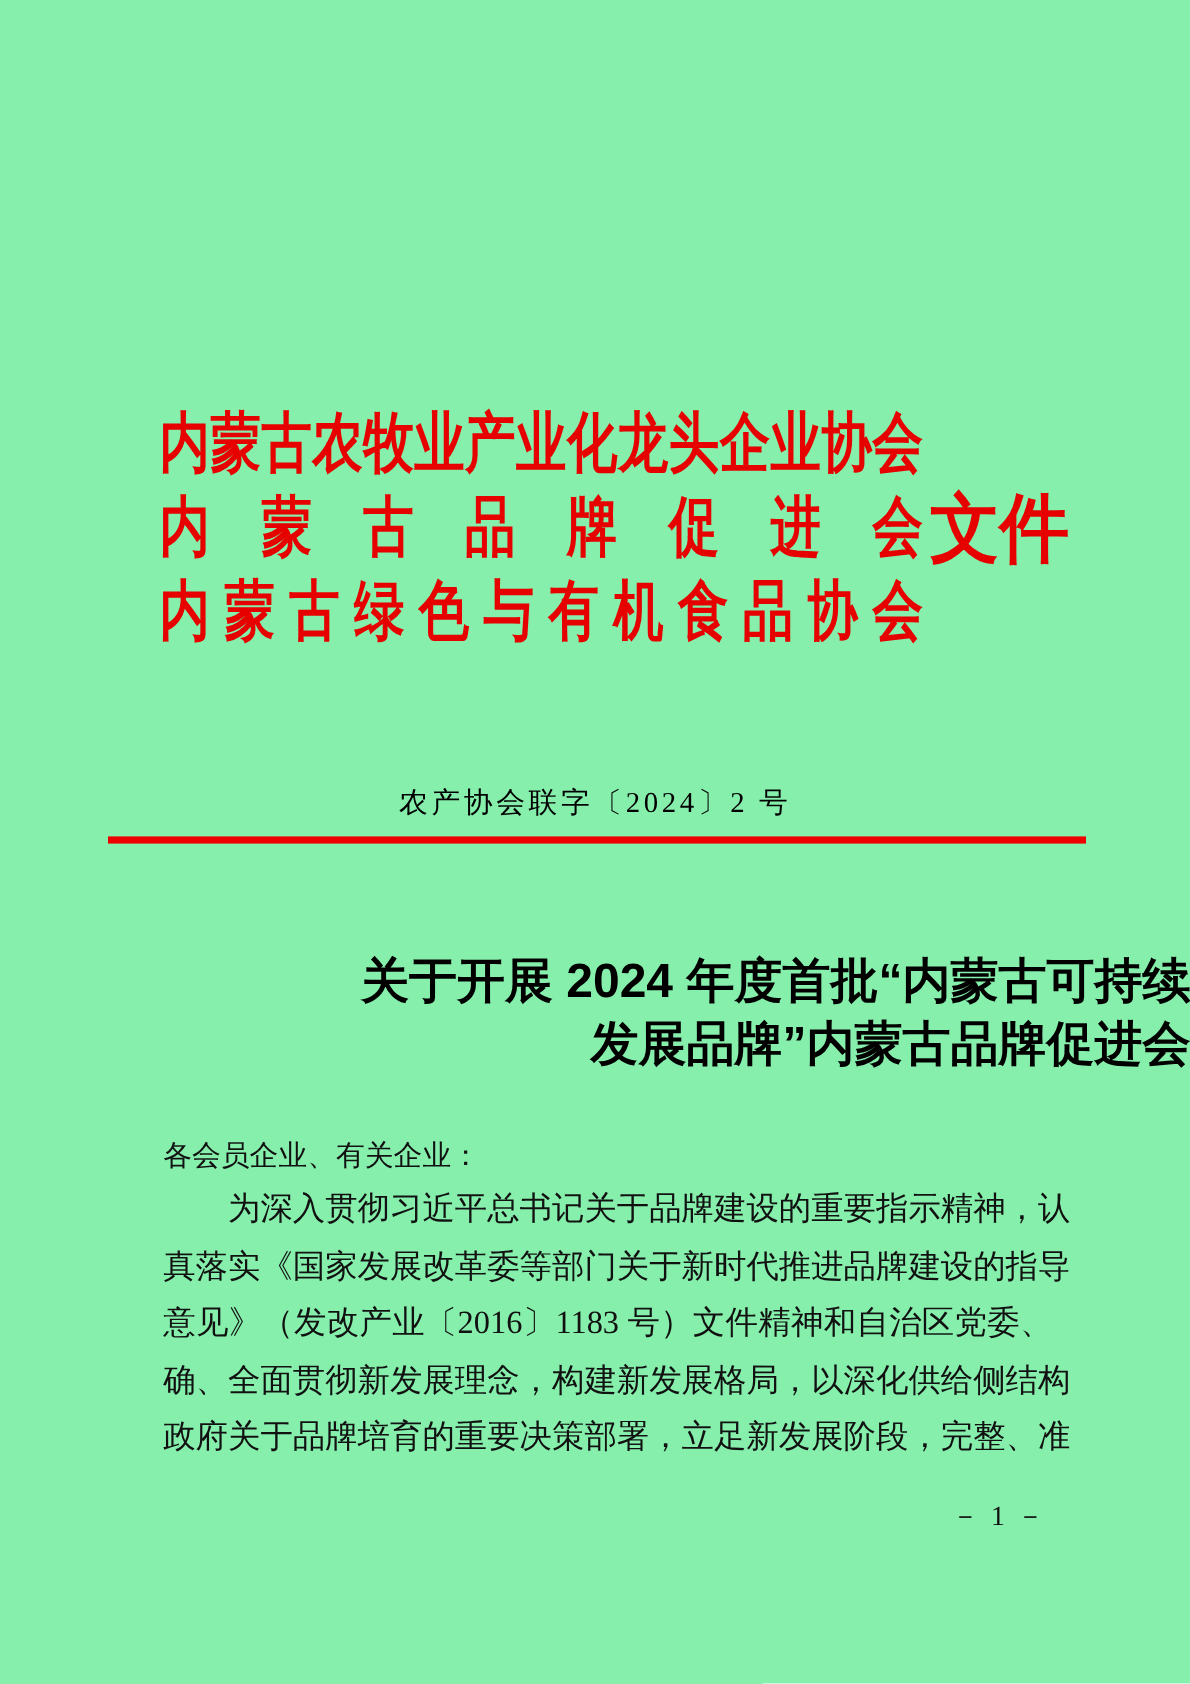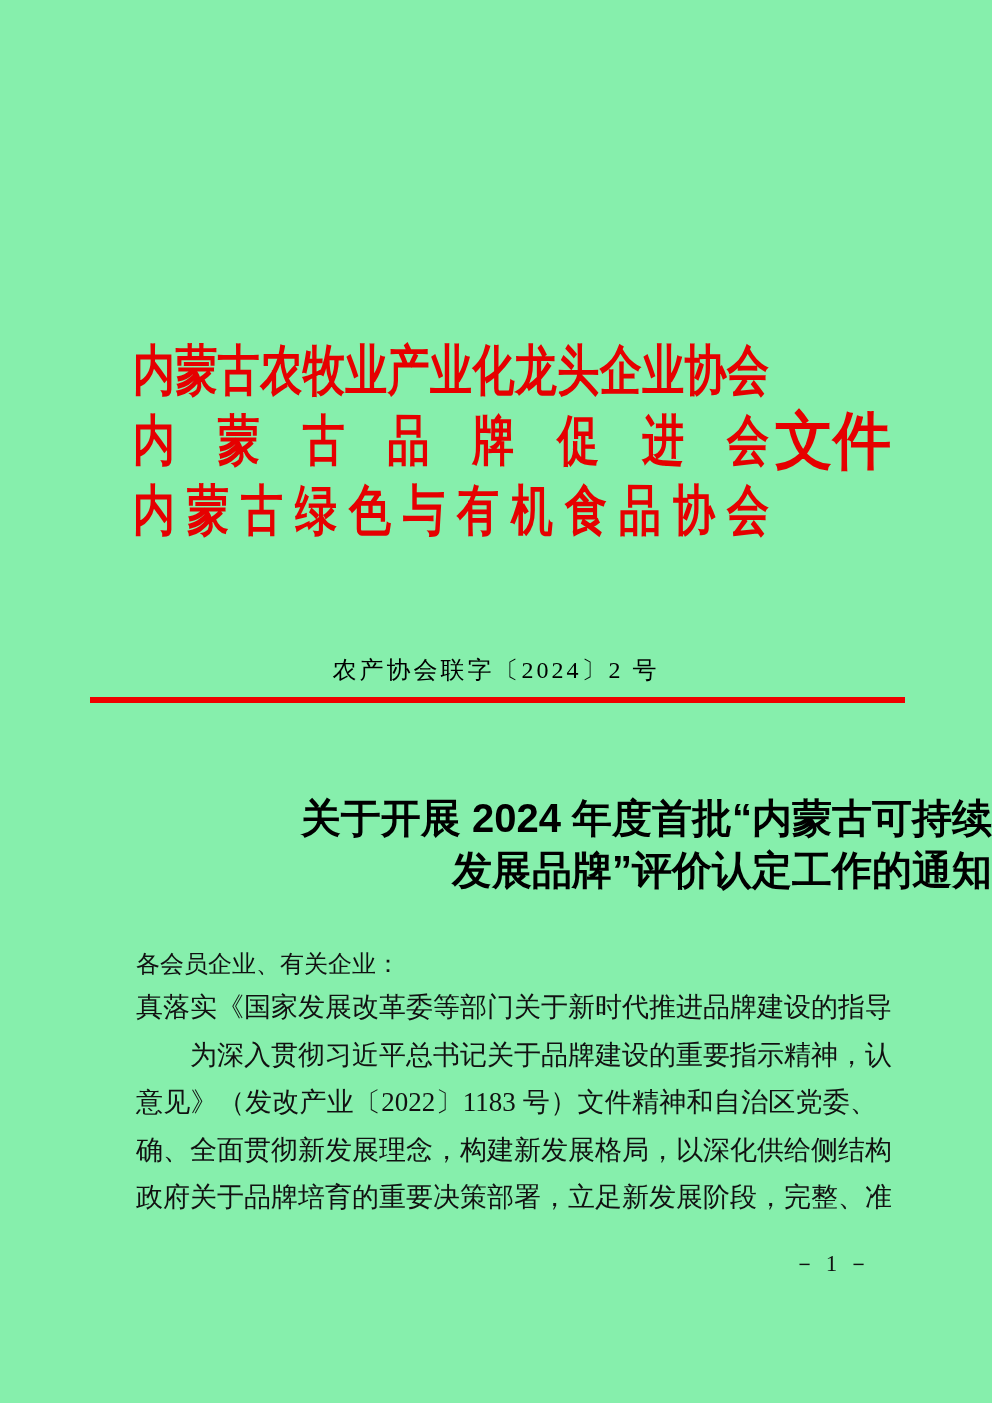--- a/index.html
+++ b/index.html
@@ -139,28 +139,28 @@
     </div>
     <div class="doc-word">文件</div>
   </div>
 
   <div class="doc-number">农产协会联字〔2024〕2 号</div>
 
   <div class="red-rule"></div>
 
   <div class="doc-title">
     <div>关于开展 2024 年度首批“内蒙古可持续</div>
-    <div>发展品牌”评价认定工作的通知</div>
+    <div>发展品牌”内蒙古品牌促进会</div>
   </div>
 
   <div class="salutation">各会员企业、有关企业：</div>
 
   <div class="body-lines">
+    <div class="body-line indent">为深入贯彻习近平总书记关于品牌建设的重要指示精神，认</div>
     <div class="body-line">真落实《国家发展改革委等部门关于新时代推进品牌建设的指导</div>
-    <div class="body-line indent">为深入贯彻习近平总书记关于品牌建设的重要指示精神，认</div>
-    <div class="body-line">意见》（发改产业〔2022〕1183 号）文件精神和自治区党委、</div>
+    <div class="body-line">意见》（发改产业〔2016〕1183 号）文件精神和自治区党委、</div>
     <div class="body-line">确、全面贯彻新发展理念，构建新发展格局，以深化供给侧结构</div>
     <div class="body-line">政府关于品牌培育的重要决策部署，立足新发展阶段，完整、准</div>
   </div>
 
   <div class="page-number">－ 1 －</div>
 
 </div>
 
 </body></html>

